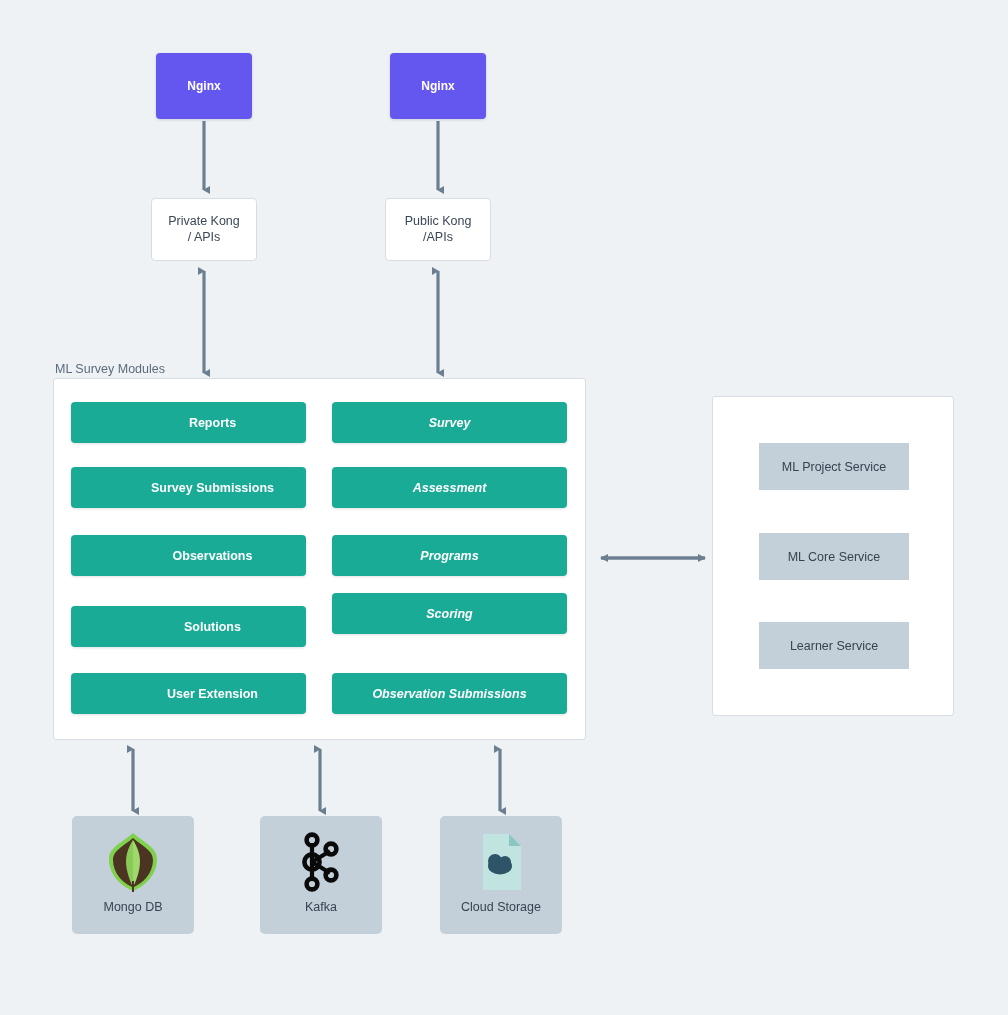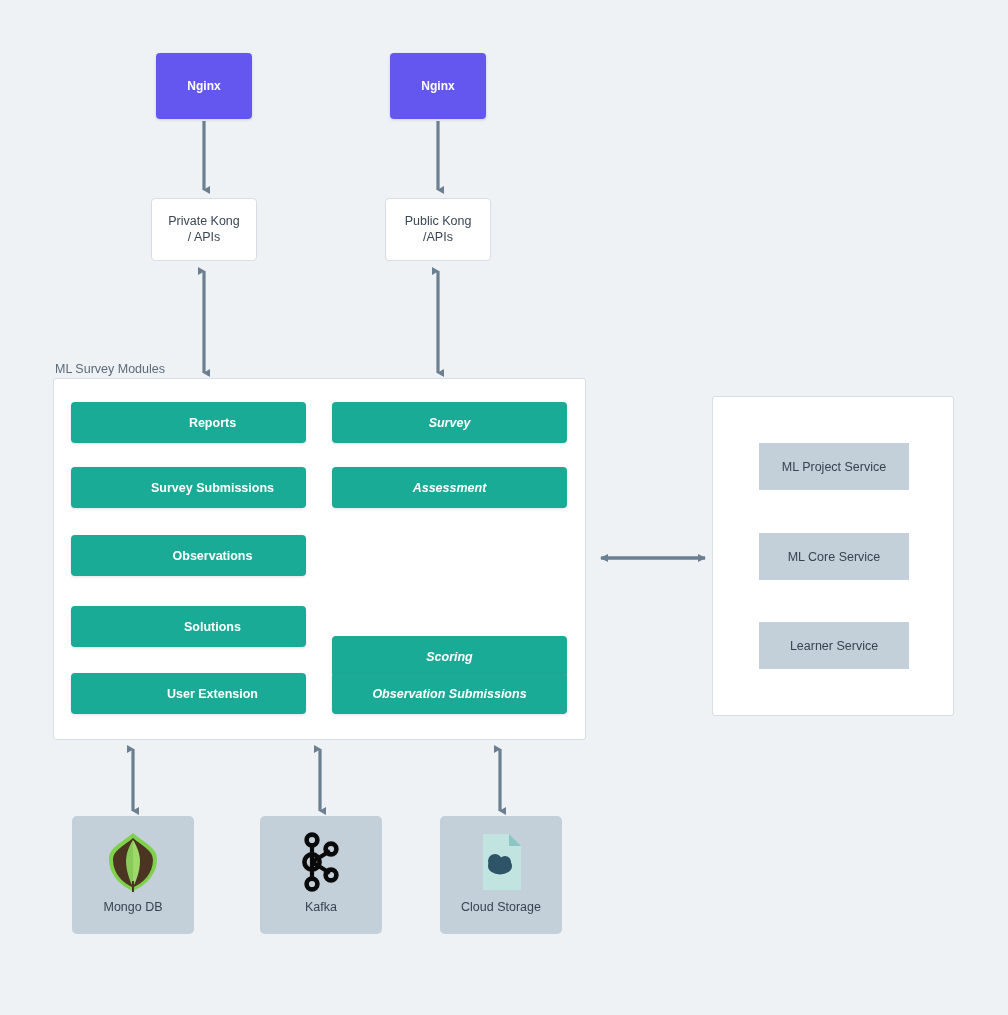--- a/index.html
+++ b/index.html
@@ -96,21 +96,21 @@
   .col-l { left: 17px; padding-left: 48px; }
   .col-r { left: 278px; font-style: italic; }
   .r0 { top: 23px; }
   .r1 { top: 88px; }
   .r2 { top: 156px; }
   .r3 { top: 227px; }
   .r4 { top: 294px; }
   .r0b { top: 23px; }
   .r1b { top: 88px; }
   .r2b { top: 156px; }
-  .r3b { top: 214px; margin-top: 43px; }
+  .r3b { top: 214px; }
   .r4b { top: 294px; }
 
   
   #services-panel {
     position: absolute;
     left: 712px;
     top: 396px;
     width: 242px;
     height: 320px;
     background: #ffffff;
@@ -248,20 +248,23 @@
     </div>
     <div class="mod col-l r4">
       <span>User Extension</span>
     </div>
 
     <div class="mod col-r r0b">
       <span>Survey</span>
     </div>
     <div class="mod col-r r1b">
       <span>Assessment</span>
+    </div>
+    <div class="mod col-r r2b">
+      <span>Programs</span>
     </div>
     <div class="mod col-r r3b">
       <span>Scoring</span>
     </div>
     <div class="mod col-r r4b">
       <span>Observation Submissions</span>
     </div>
   </div>
 
   <div id="services-panel">

